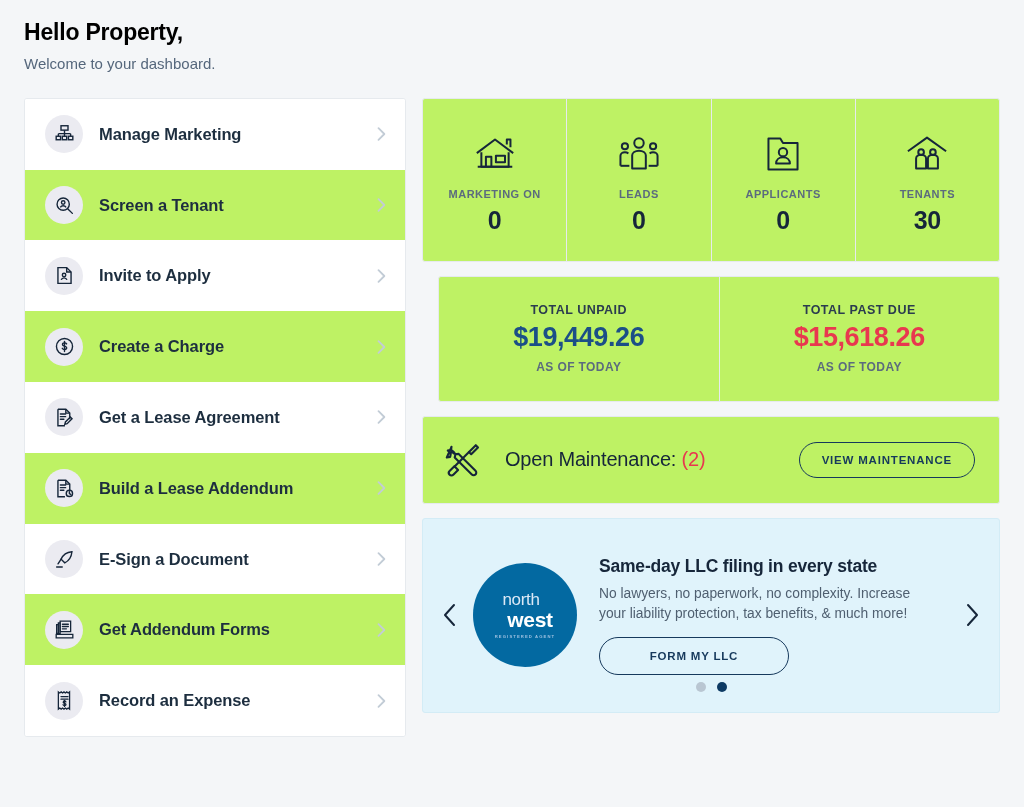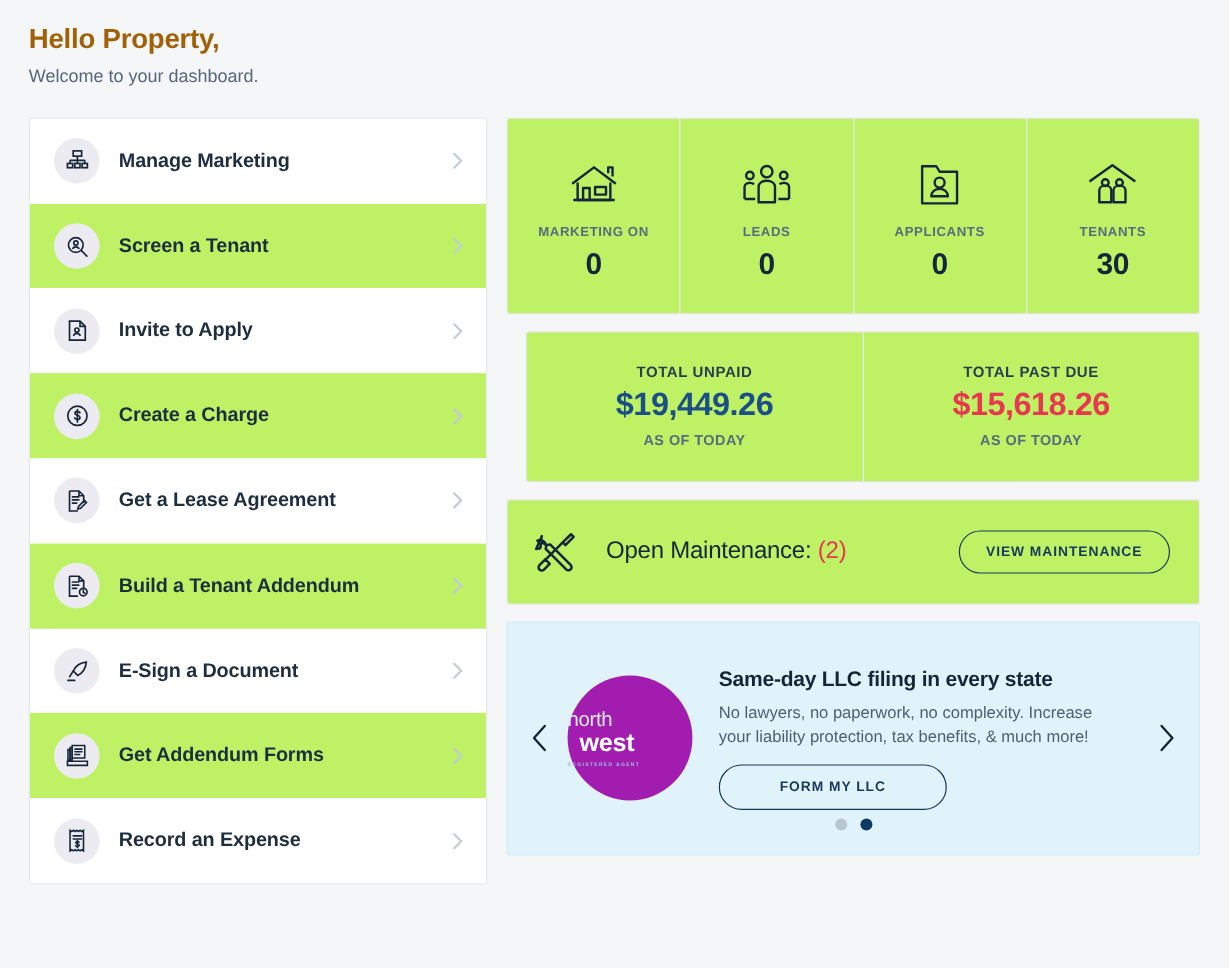--- a/index.html
+++ b/index.html
@@ -12,21 +12,21 @@
     color: #1d2e3f;
     overflow: hidden;
   }
 
   .page { padding: 18px 24px 0 24px; }
 
   
   .greeting {
     font-size: 23px;
     font-weight: bold;
-    color: #a16207;
+    color: #000000;
     letter-spacing: -0.2px;
     line-height: 1.3;
   }
   .subgreeting {
     font-size: 15px;
     color: #55677c;
     margin-top: 5px;
     line-height: 1.4;
   }
 
@@ -201,24 +201,24 @@
     color: #16263a;
     cursor: pointer;
     background: none;
     border: none;
     padding: 0;
   }
   .promo-logo {
     width: 104px;
     height: 104px;
     border-radius: 50%;
-    background: #a21caf;
+    background: #0369a1;
     display: flex;
     flex-direction: column;
-    align-items: flex-start;
+    align-items: center;
     justify-content: center;
     flex: 0 0 104px;
     margin: 0 6px 0 10px;
   }
   .logo-north {
     color: #dce9f6;
     font-size: 17px;
     line-height: 1;
     letter-spacing: -0.3px;
     margin-right: 8px;
@@ -372,21 +372,21 @@
         <span class="side-icon-wrap">
           <svg width="21" height="21" viewBox="0 0 24 24" fill="none" stroke="#16263a" stroke-width="1.6">
             <path d="M4.5 2.5h9l4.5 4.5v7"></path>
               <path d="M4.5 2.5v19h8"></path>
               <path d="M13.5 2.5V7H18"></path>
             <path d="M7.3 8h6M7.3 11h6M7.3 14h4" stroke-linecap="round"></path>
             <circle cx="17.6" cy="17.6" r="3.6"></circle>
               <path d="M17.6 15.6v2.2l1.5.9" stroke-linecap="round"></path>
           </svg>
         </span>
-        <span class="side-label">Build a Tenant Addendum</span>
+        <span class="side-label">Build a Lease Addendum</span>
         <svg class="chev" viewBox="0 0 24 24" fill="none" stroke="currentColor" stroke-width="2.2" stroke-linecap="round" stroke-linejoin="round">
             <polyline points="9 5 16 12 9 19"></polyline>
           </svg>
       </div>
 
       <div class="side-item">
         <span class="side-icon-wrap">
           <svg width="21" height="21" viewBox="0 0 24 24" fill="none" stroke="#16263a" stroke-width="1.6" stroke-linecap="round">
             <path d="M20.5 3.2c-6 .6-10.4 4-12.4 8.4l4.2 4.2c4.4-2 7.6-6.6 8.2-12.6z"></path>
             <path d="M8.1 11.6 4.6 17"></path>

